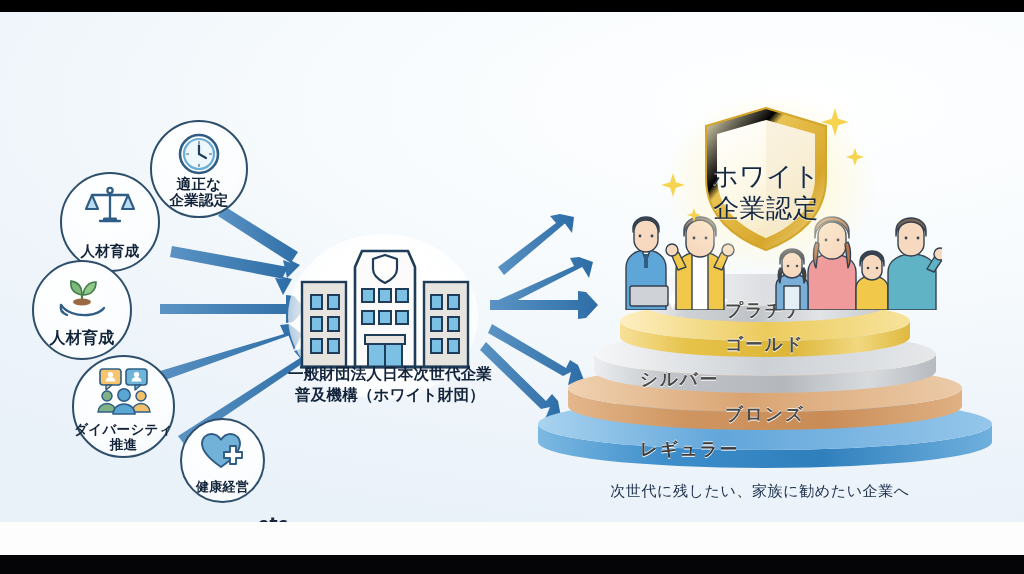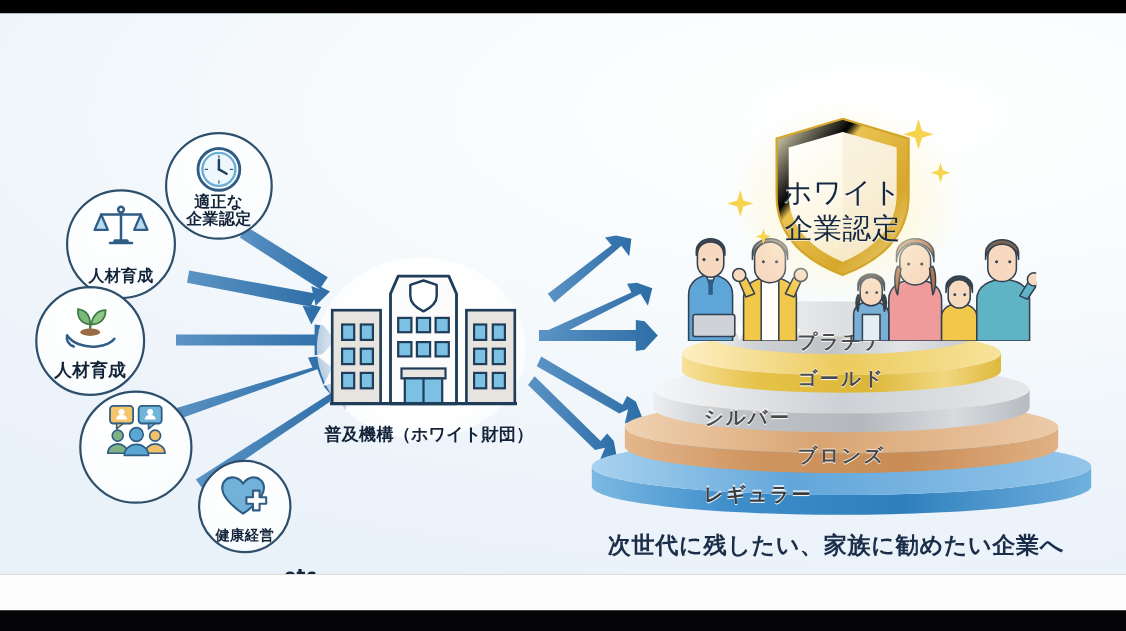--- a/index.html
+++ b/index.html
@@ -76,21 +76,21 @@
     color:#16283f;font-weight:400;font-size:26px;line-height:1.22;letter-spacing:.4px;
     text-shadow:0 1px 0 rgba(255,255,255,.65);
   }
   .spark{position:absolute;}
 
   
   .people{position:absolute;left:612px;top:186px;width:330px;height:112px;}
 
   .tagline{
     position:absolute;left:540px;top:470px;width:440px;text-align:center;
-    color:#1a2e4a;font-weight:700;font-size:21px;letter-spacing:.6px;
+    color:#1a2e4a;font-weight:400;font-size:15px;letter-spacing:.6px;
   }
 </style>
 </head>
 <body>
 
 <div id="stage">
 
   <div class="bar-top"></div>
 
   <div class="canvas">
@@ -176,20 +176,24 @@
         <path d="M36.5,15.4 a5,4.4 0 0 1 10,0 Z" fill="#fff"></path>
         <g stroke="#2f5d86" stroke-width="1.5">
           <circle cx="12" cy="30" r="5" fill="#7fb185"></circle>
           <path d="M3,46 a9,8.5 0 0 1 18,0 Z" fill="#7fb185"></path>
           <circle cx="46" cy="30" r="5" fill="#f2bf6a"></circle>
           <path d="M37,46 a9,8.5 0 0 1 18,0 Z" fill="#f2bf6a"></path>
           <circle cx="29" cy="29" r="6.2" fill="#5aa7d4"></circle>
           <path d="M18,48 a11,10 0 0 1 22,0 Z" fill="#5aa7d4"></path>
         </g>
       </svg>
+      <span class="lbl">
+        <span>ダイバーシティ</span><br>
+        <span>推進</span>
+      </span>
     </div>
 
     <div class="icirc" id="ic-heart">
       <svg class="glyph" width="48" height="42" viewBox="0 0 48 42">
         <path d="M22,38 C9,29 3,22 3,14.5 C3,8.8 7.4,5 12.4,5 C16,5 19.6,7 22,10.6 C24.4,7 28,5 31.6,5 C36.6,5 41,8.8 41,14.5 C41,22 35,29 22,38 Z" fill="#72b1d8" stroke="#2f5d86" stroke-width="1.9" stroke-linejoin="round"></path>
         <path d="M31,17 h6 v6 h6 v6 h-6 v6 h-6 v-6 h-6 v-6 h6 Z" fill="#ffffff" stroke="#2f5d86" stroke-width="1.9" stroke-linejoin="round"></path>
       </svg>
       <span class="lbl">健康経営</span>
     </div>
 
@@ -220,21 +224,21 @@
           <rect x="148" y="80" width="11" height="14"></rect>
         <rect x="131" y="102" width="11" height="14"></rect>
           <rect x="148" y="102" width="11" height="14"></rect>
       </g>
       <rect x="65" y="98" width="40" height="9" fill="#e9e6e2" stroke="#1f3c59" stroke-width="2"></rect>
       <rect x="68" y="107" width="34" height="23" fill="#7cc1e4" stroke="#1f3c59" stroke-width="2"></rect>
       <line x1="85" y1="107" x2="85" y2="130" stroke="#1f3c59" stroke-width="2"></line>
       <line x1="0" y1="130" x2="170" y2="130" stroke="#1f3c59" stroke-width="3"></line>
     </svg>
     <div class="org-label">
-      <br>
+      <span>一般財団法人日本次世代企業</span><br>
       <span>普及機構（ホワイト財団）</span>
     </div>
 
     <svg style="position:absolute;left:530px;top:262px;width:470px;height:200px" viewBox="0 0 470 200">
       <defs>
         <linearGradient id="gRegular" x1="0" y1="0" x2="1" y2="0">
           <stop offset="0%" stop-color="#7cb9e2"></stop>
             <stop offset="28%" stop-color="#3e8ecb"></stop>
           <stop offset="62%" stop-color="#2f7fbd"></stop>
             <stop offset="100%" stop-color="#6fb0dd"></stop>

